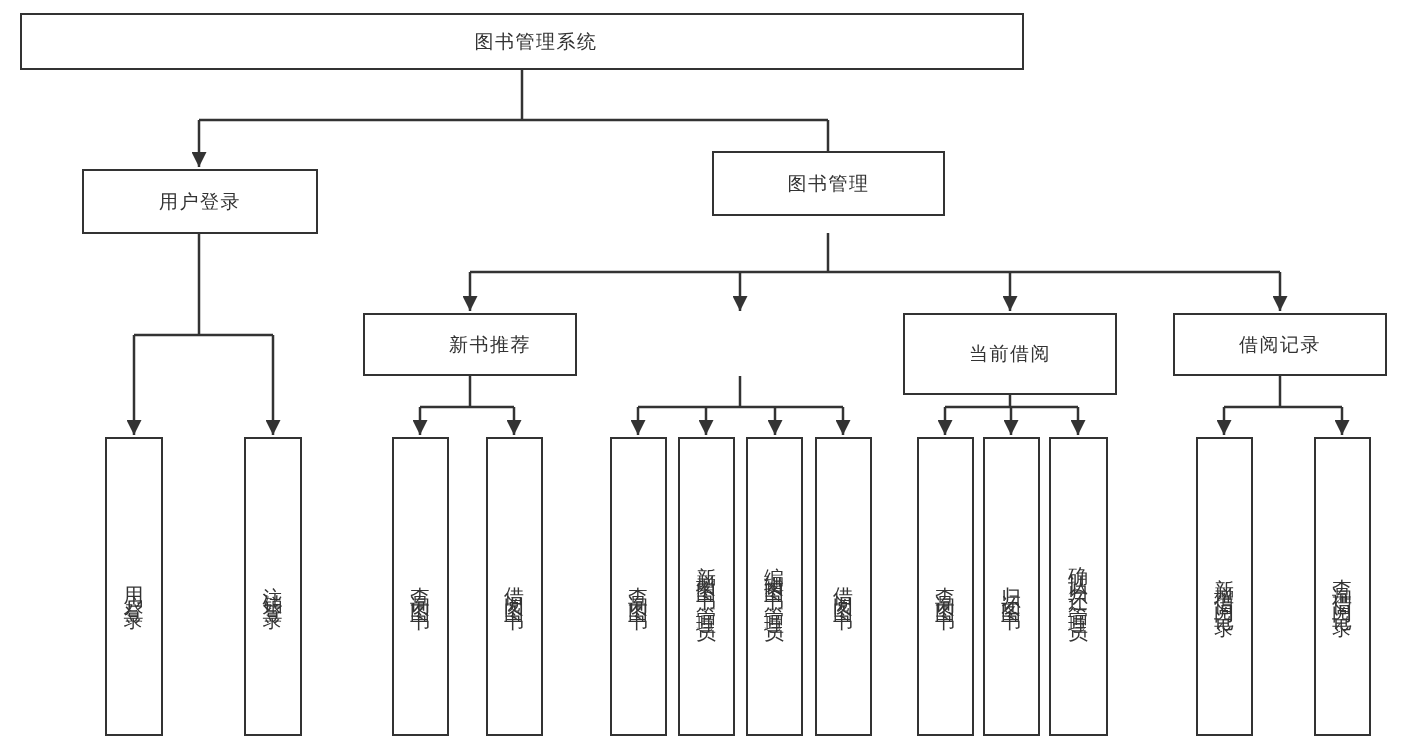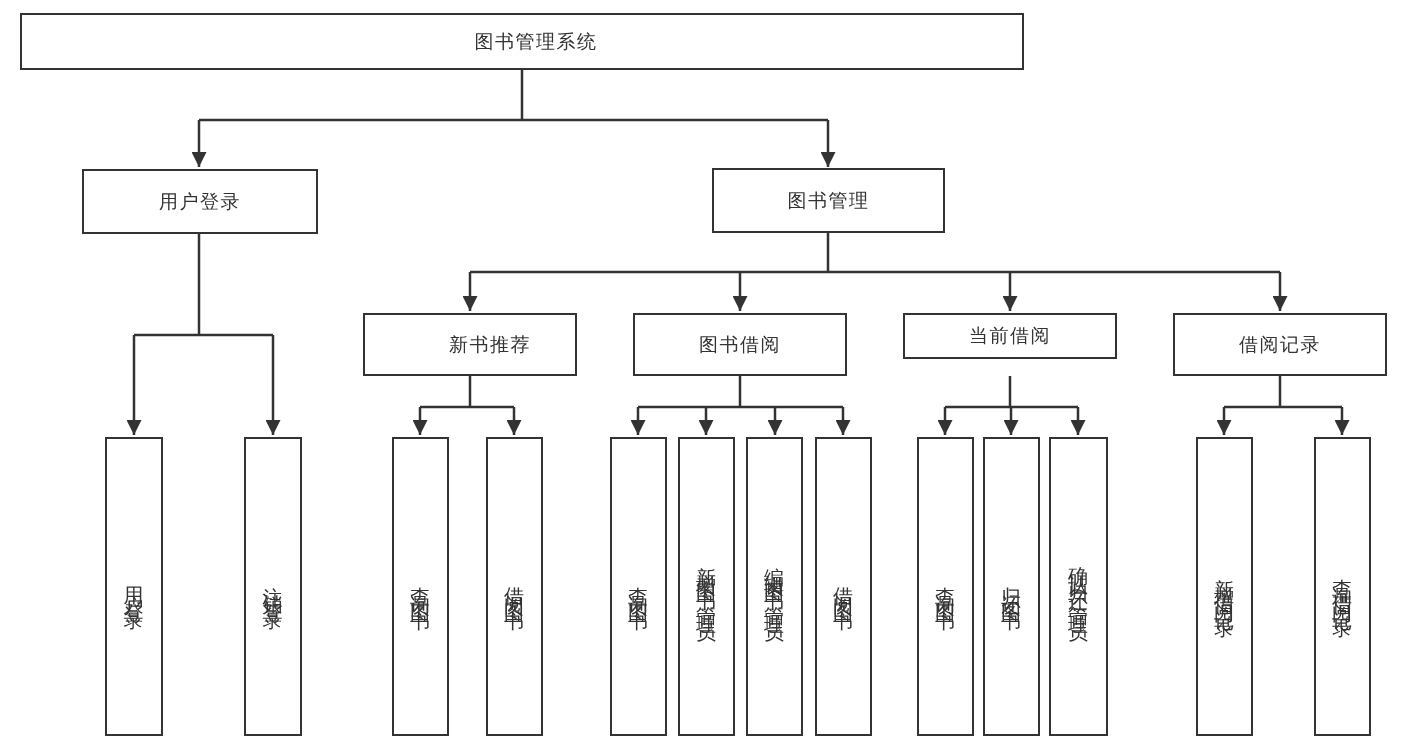--- a/index.html
+++ b/index.html
@@ -90,31 +90,28 @@
     <line x1="1342" y1="407" x2="1342" y2="435" marker-end="url(#arrow)"></line>
   </svg>
 
   <div class="box h" style="left:20px;top:13px;width:1004px;height:57px;padding-left:28px;">
     <span class="label">图书管理系统</span>
   </div>
 
   <div class="box h" style="left:82px;top:169px;width:236px;height:65px;">
     <span class="label">用户登录</span>
   </div>
-  <div class="box h" style="left:712px;top:168px;width:233px;height:65px;align-items:center;">
+  <div class="box h" style="left:712px;top:151px;width:233px;height:65px;align-items:center;">
     <span class="label">图书管理</span>
   </div>
 
   <div class="box h" style="left:363px;top:313px;width:214px;height:63px;padding-left:40px;">
     <span class="label">新书推荐</span>
   </div>
-  <div class="box h" style="left:633px;top:313px;width:214px;height:63px;">
-    <span class="label">图书借阅</span>
-  </div>
-  <div class="box h" style="left:903px;top:313px;width:214px;height:46px;">
+  <div class="box h" style="left:903px;top:313px;width:214px;height:82px;">
     <span class="label">当前借阅</span>
   </div>
   <div class="box h" style="left:1173px;top:313px;width:214px;height:63px;">
     <span class="label">借阅记录</span>
   </div>
 
   <div class="box v" style="left:105px;top:437px;width:58px;height:299px;">
     <span class="label">用户登录</span>
   </div>
   <div class="box v" style="left:244px;top:437px;width:58px;height:299px;">

